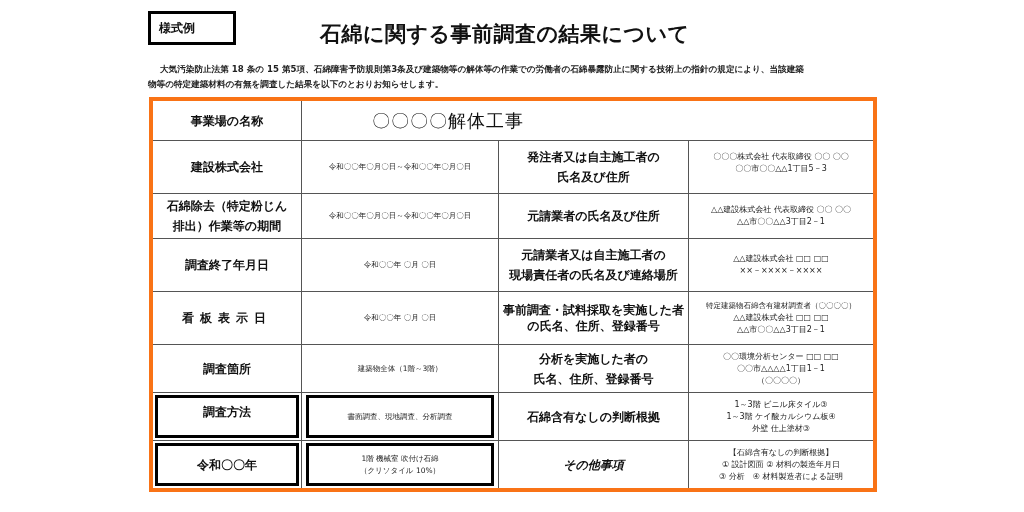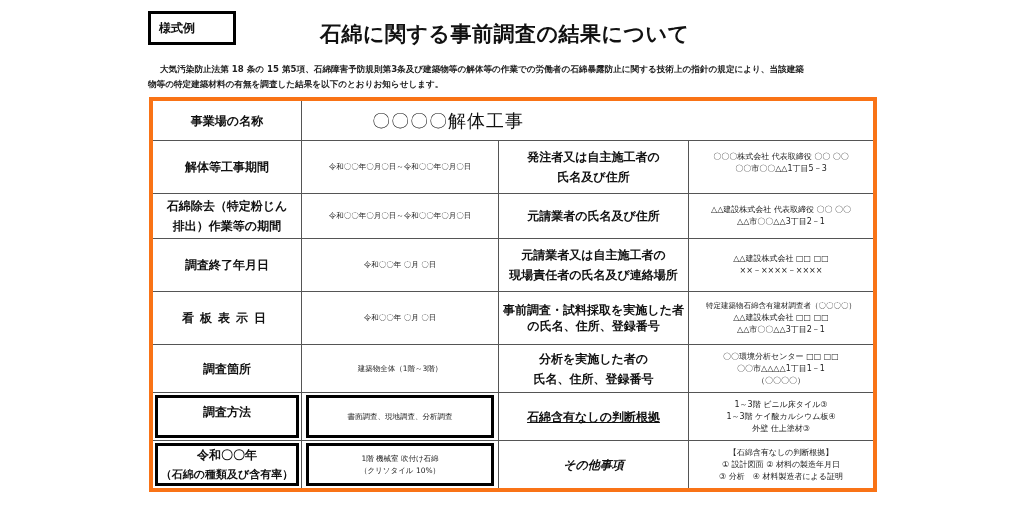--- a/index.html
+++ b/index.html
@@ -46,21 +46,21 @@
   <div class="hl" style="left:0; top:92px; width:720px;"></div>
   <div class="hl" style="left:0; top:137px; width:720px;"></div>
   <div class="hl" style="left:0; top:190px; width:720px;"></div>
   <div class="hl" style="left:0; top:243px; width:720px;"></div>
   <div class="hl" style="left:0; top:291px; width:720px;"></div>
   <div class="hl" style="left:0; top:339px; width:720px;"></div>
 
   <div class="cell lbl" style="left:0; top:0; width:148px; height:39px;">事業場の名称</div>
   <div class="cell site-name" style="left:149px; top:0; width:300px; height:39px; align-items:flex-start; padding-left:70px;">〇〇〇〇解体工事</div>
 
-  <div class="cell lbl" style="left:0; top:40px; width:148px; height:52px;">解体等工事期間</div>
+  <div class="cell lbl" style="left:0; top:40px; width:148px; height:52px;">建設株式会社</div>
   <div class="cell val" style="left:149px; top:40px; width:196px; height:52px;">令和〇〇年〇月〇日～令和〇〇年〇月〇日</div>
 
   <div class="cell lbl" style="left:0; top:93px; width:148px; height:44px;">
     <span>石綿除去（特定粉じん</span>
     <span>排出）作業等の期間</span>
   </div>
   <div class="cell val" style="left:149px; top:93px; width:196px; height:44px;">令和〇〇年〇月〇日～令和〇〇年〇月〇日</div>
 
   <div class="cell lbl" style="left:0; top:138px; width:148px; height:52px;">調査終了年月日</div>
   <div class="cell val" style="left:149px; top:138px; width:196px; height:52px;">令和〇〇年 〇月 〇日</div>
@@ -69,21 +69,20 @@
   <div class="cell val" style="left:149px; top:191px; width:196px; height:52px;">令和〇〇年 〇月 〇日</div>
 
   <div class="cell lbl" style="left:0; top:244px; width:148px; height:47px;">調査箇所</div>
   <div class="cell val" style="left:149px; top:244px; width:196px; height:47px;">建築物全体（1階～3階）</div>
 
   <div class="cell lbl boxed" style="left:2px; top:294px; width:144px; height:43px; justify-content:flex-start; padding-top:4px;">調査方法</div>
   <div class="cell val boxed" style="left:153px; top:294px; width:188px; height:43px;">書面調査、現地調査、分析調査</div>
 
   <div class="cell lbl boxed" style="left:2px; top:342px; width:144px; height:43px;">
     <span>令和〇〇年</span>
-    <span style="font-size:11px; white-space:nowrap;">（石綿の種類及び含有率）</span>
   </div>
   <div class="cell val boxed" style="left:153px; top:342px; width:188px; height:43px;">
     <span>1階 機械室 吹付け石綿</span>
     <span>（クリソタイル 10%）</span>
   </div>
 
   <div class="cell lbl" style="left:346px; top:40px; width:189px; height:52px;">
     <span>発注者又は自主施工者の</span>
     <span>氏名及び住所</span>
   </div>
@@ -122,21 +121,21 @@
   <div class="cell lbl" style="left:346px; top:244px; width:189px; height:47px;">
     <span>分析を実施した者の</span>
     <span>氏名、住所、登録番号</span>
   </div>
   <div class="cell val-l" style="left:536px; top:244px; width:184px; height:47px;">
     <span>〇〇環境分析センター □□ □□</span>
     <span>〇〇市△△△△1丁目1－1</span>
     <span>（〇〇〇〇）</span>
   </div>
 
-  <div class="cell lbl" style="left:346px; top:292px; width:189px; height:47px;text-decoration:underline;">
+  <div class="cell lbl" style="left:346px; top:292px; width:189px; height:47px;">
     <span>石綿含有なしの判断根拠</span>
   </div>
   <div class="cell val-l" style="left:536px; top:292px; width:184px; height:47px;">
     <span>1～3階 ビニル床タイル③</span>
     <span>1～3階 ケイ酸カルシウム板④</span>
     <span>外壁 仕上塗材③</span>
   </div>
 
   <div class="cell lbl" style="left:346px; top:340px; width:189px; height:47px;font-style:italic;">
     <span>その他事項</span>

